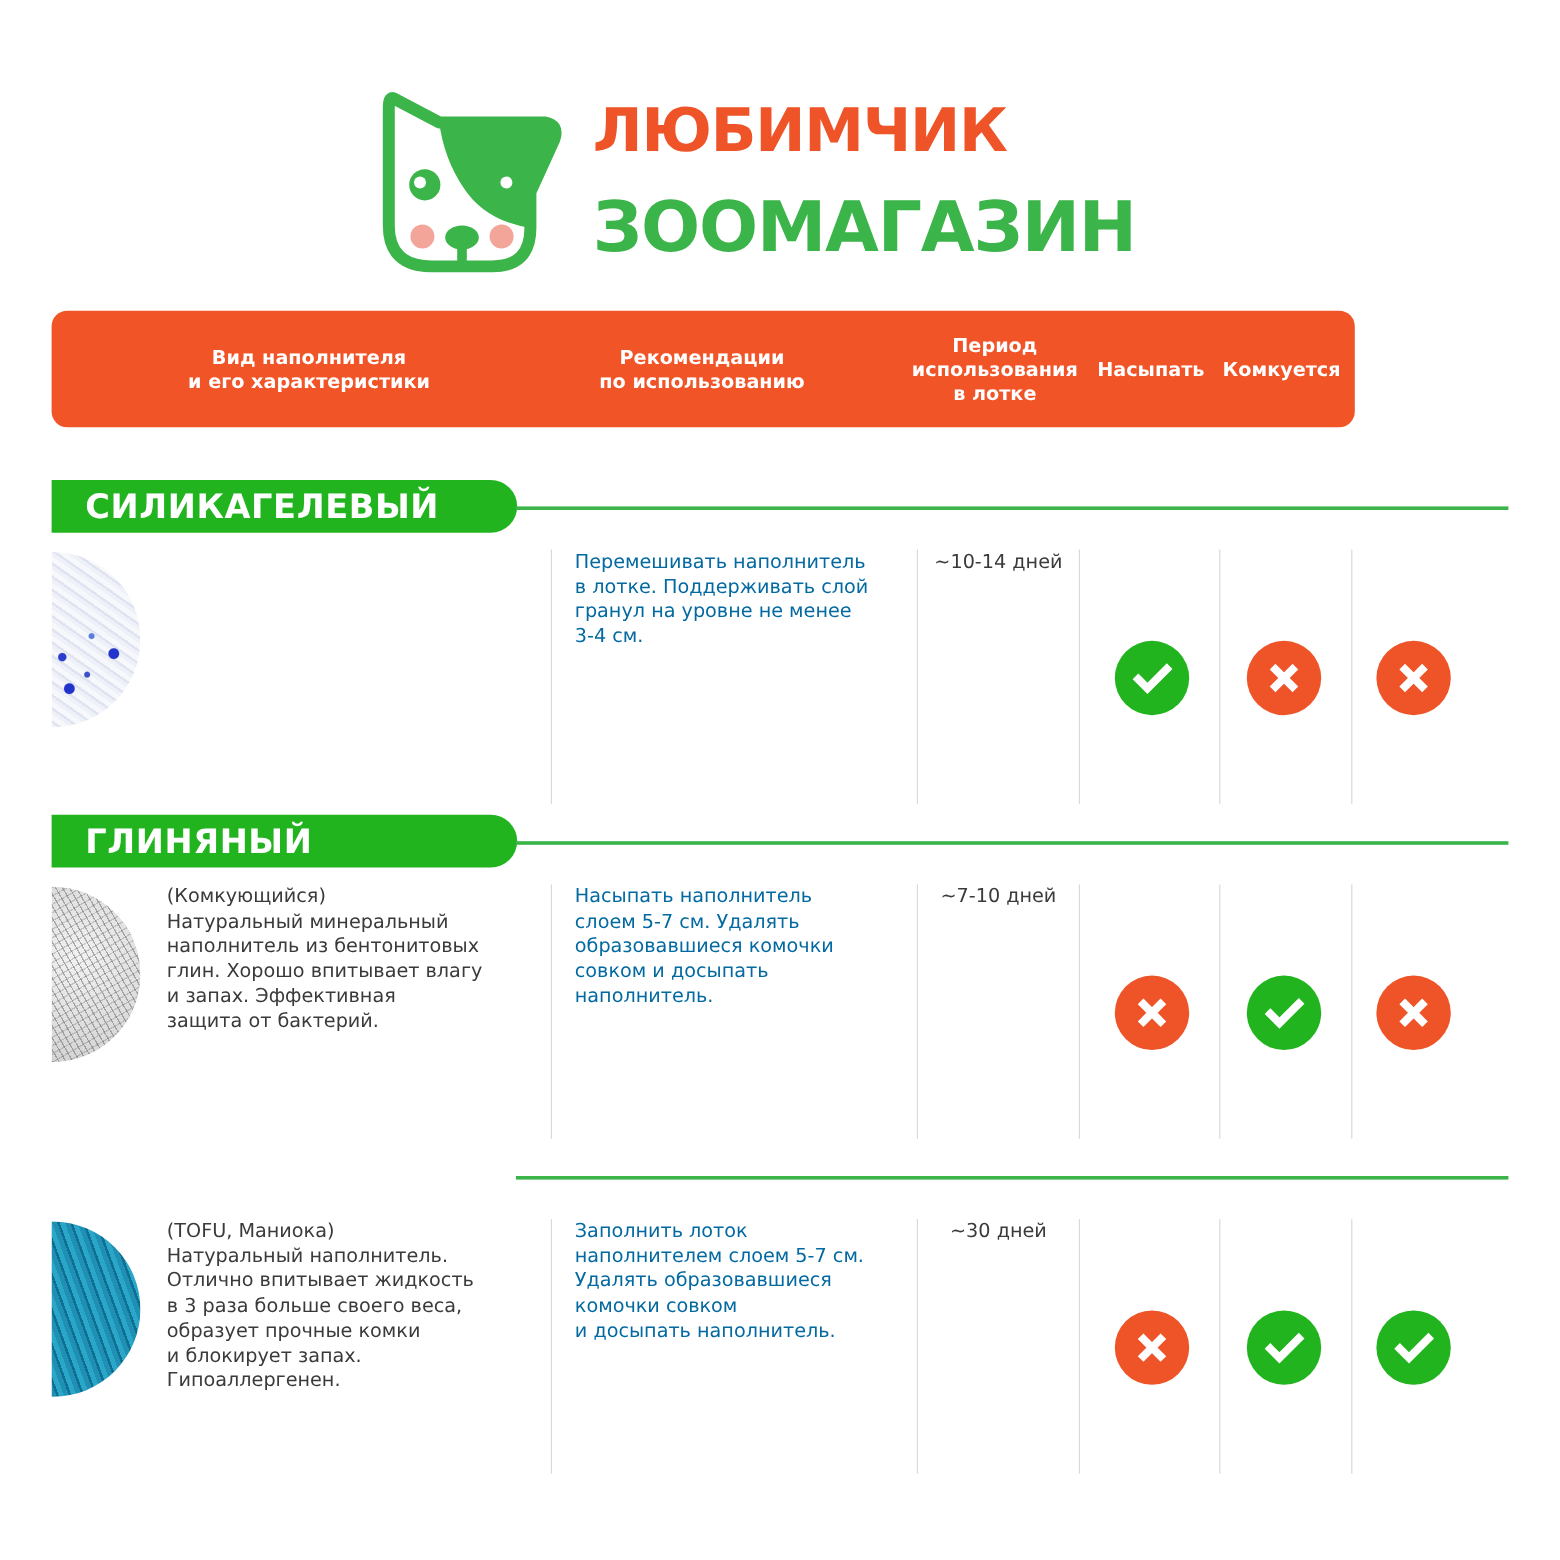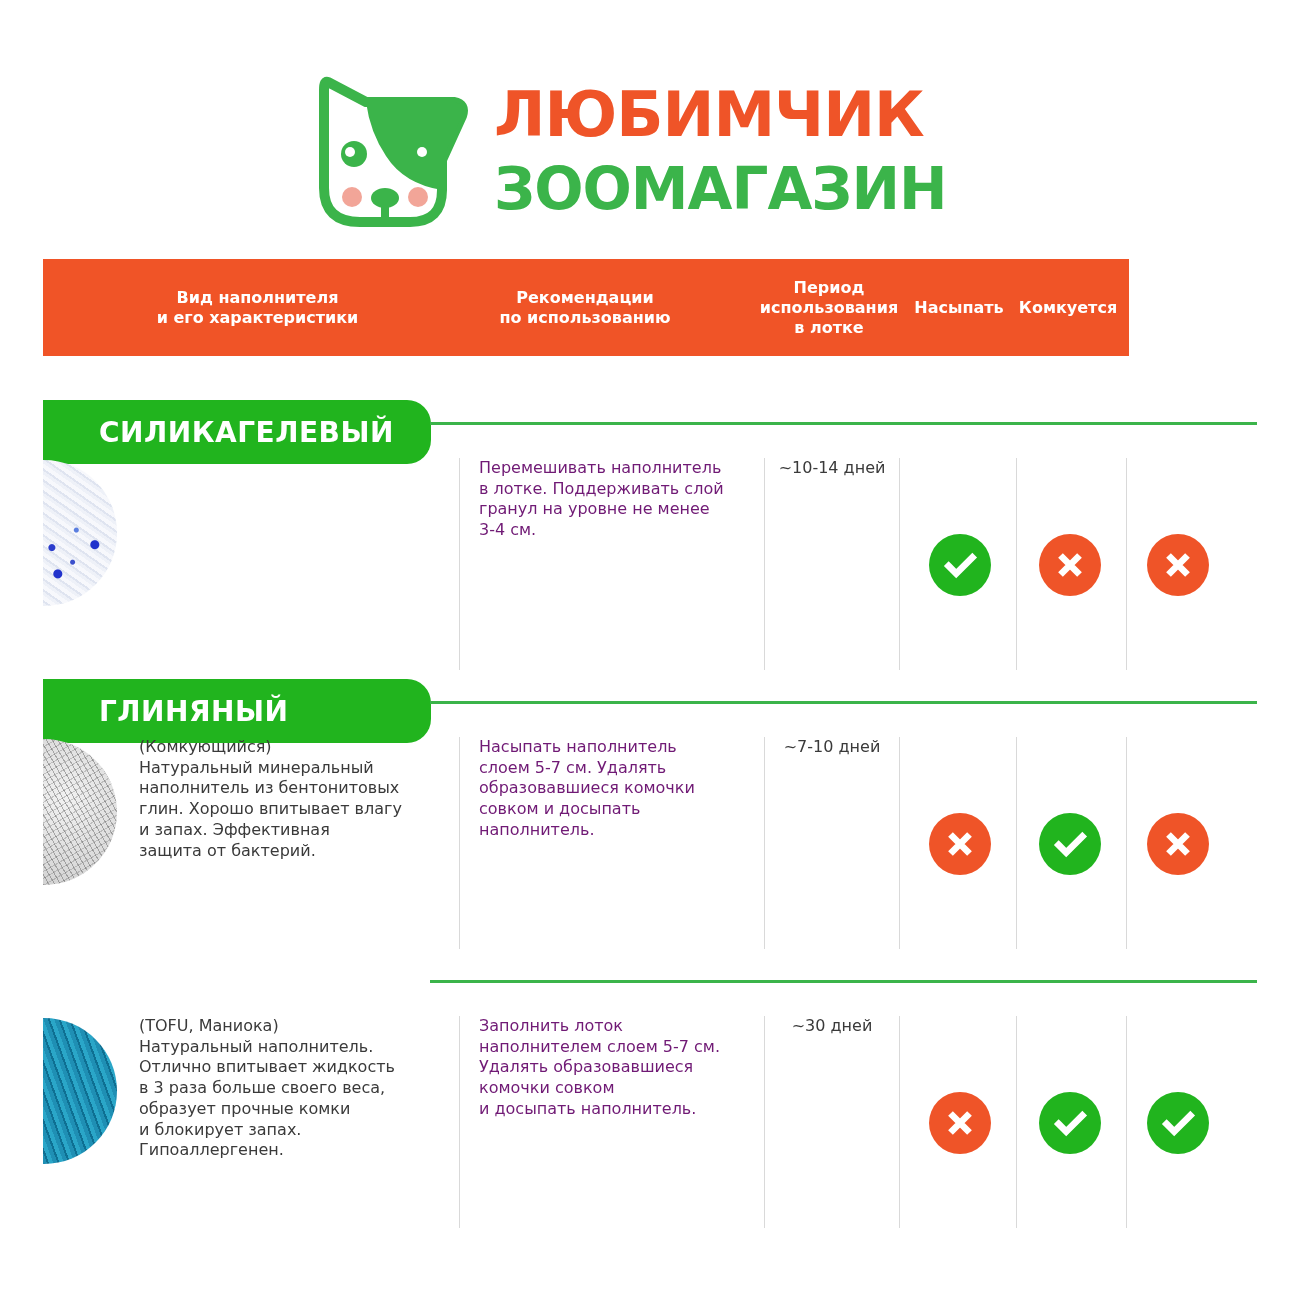--- a/index.html
+++ b/index.html
@@ -5,48 +5,48 @@
   * { box-sizing: border-box; margin: 0; padding: 0; }
   html, body { width: 1300px; height: 1300px; background: #ffffff; overflow: hidden; }
   body { position: relative; font-family: "DejaVu Sans", "Liberation Sans", sans-serif; color: #3a3a3a; }
 
   
   .logo { position: absolute; left: 314px; top: 72px; width: 680px; height: 160px; }
   .logo-icon { position: absolute; left: 0; top: 0; width: 155px; height: 155px; }
   .brand-name {
     position: absolute; left: 180px; top: 12px;
     font-family: "DejaVu Sans", sans-serif; font-weight: bold;
-    font-size: 62px; letter-spacing: -1px; line-height: 1;
+    font-size: 50px; letter-spacing: -1px; line-height: 1;
     color: #ef5428;
   }
   .brand-sub {
     position: absolute; left: 180px; top: 88px;
     font-family: "DejaVu Sans", sans-serif; font-weight: bold;
     font-size: 58px; letter-spacing: -1px; line-height: 1;
     color: #3bb44a;
   }
 
   
   .header-bar {
     position: absolute; left: 43px; top: 259px; width: 1086px; height: 97px;
-    background: #f05427; color: #fff;
+    background: #f05427; color: #fff; border-radius: 13px;
   }
   .hcell {
     position: absolute; top: 0; height: 97px;
     display: flex; align-items: center; justify-content: center; text-align: center;
     font-size: 16px; font-weight: bold; line-height: 20px; color: #ffffff;
     white-space: pre-line;
   }
 
   
   .section { position: absolute; left: 0; width: 1300px; height: 280px; }
   .section-tab {
-    position: absolute; left: 43px; top: 0; width: 388px; height: 64px;
+    position: absolute; left: 43px; top: 0; width: 388px; height: 44px;
     background: #21b41e; border-radius: 0 24px 24px 0;
-    display: flex; align-items: center; padding-left: 56px;
+    display: flex; align-items: center; padding-left: 28px;
     color: #ffffff; font-weight: bold; font-size: 28px; letter-spacing: 0.5px;
   }
   .section-line {
     position: absolute; left: 430px; top: 22px; width: 827px; height: 3px;
     background: #3bb44a;
   }
   .swatch {
     position: absolute; left: 43px; top: 60px; width: 74px; height: 146px;
     border-radius: 0 73px 73px 0; overflow: hidden;
   }
@@ -70,21 +70,21 @@
       repeating-linear-gradient(70deg, #1f8fb4 0 4px, #0e6f92 4px 6px, #2aa6c8 6px 10px),
       #1b89ad;
   }
   .desc {
     position: absolute; left: 139px; top: 58px; width: 300px;
     font-size: 16px; line-height: 20.7px; color: #3a3a3a; white-space: pre-line;
   }
   .vdiv { position: absolute; top: 58px; width: 1px; height: 212px; background: #d9d9d9; }
   .reco {
     position: absolute; left: 479px; top: 58px; width: 280px;
-    font-size: 16px; line-height: 20.7px; color: #701a75; white-space: pre-line;
+    font-size: 16px; line-height: 20.7px; color: #0369a1; white-space: pre-line;
   }
   .period {
     position: absolute; left: 765px; top: 58px; width: 134px; text-align: center;
     font-size: 16px; line-height: 20.7px; color: #3a3a3a;
   }
   .mark {
     position: absolute; top: 134px; width: 62px; height: 62px; border-radius: 50%;
     display: flex; align-items: center; justify-content: center;
   }
   .mark.yes { background: #21b41e; }

